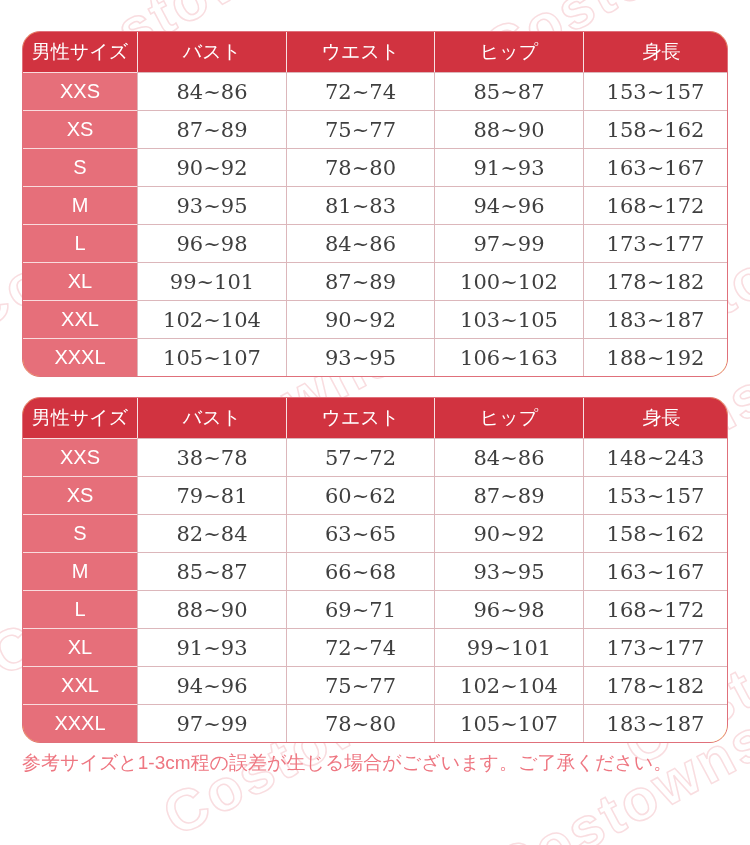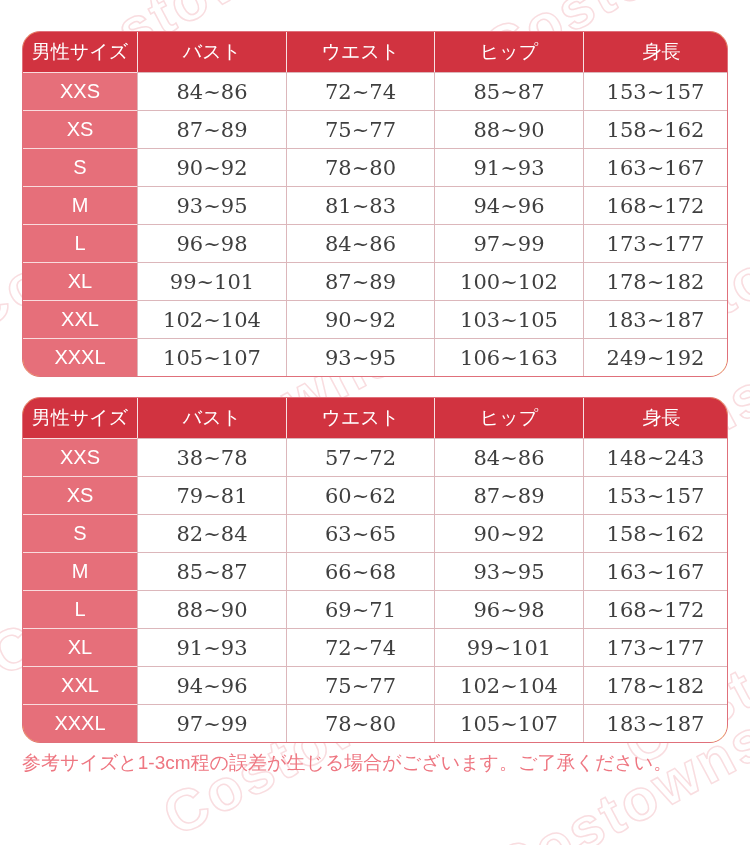--- a/index.html
+++ b/index.html
@@ -197,21 +197,21 @@
           <td class="val-col">102~104</td>
           <td class="val-col">90~92</td>
           <td class="val-col">103~105</td>
           <td class="val-col">183~187</td>
         </tr>
         <tr>
           <td class="size-col">XXXL</td>
           <td class="val-col">105~107</td>
           <td class="val-col">93~95</td>
           <td class="val-col">106~163</td>
-          <td class="val-col">249~192</td>
+          <td class="val-col">188~192</td>
         </tr>
       </tbody>
   </table>
 
   <table class="size-table" id="women-table">
     <colgroup>
       <col class="c-size">
         <col class="c-bust">
         <col class="c-waist">
         <col class="c-hip">

